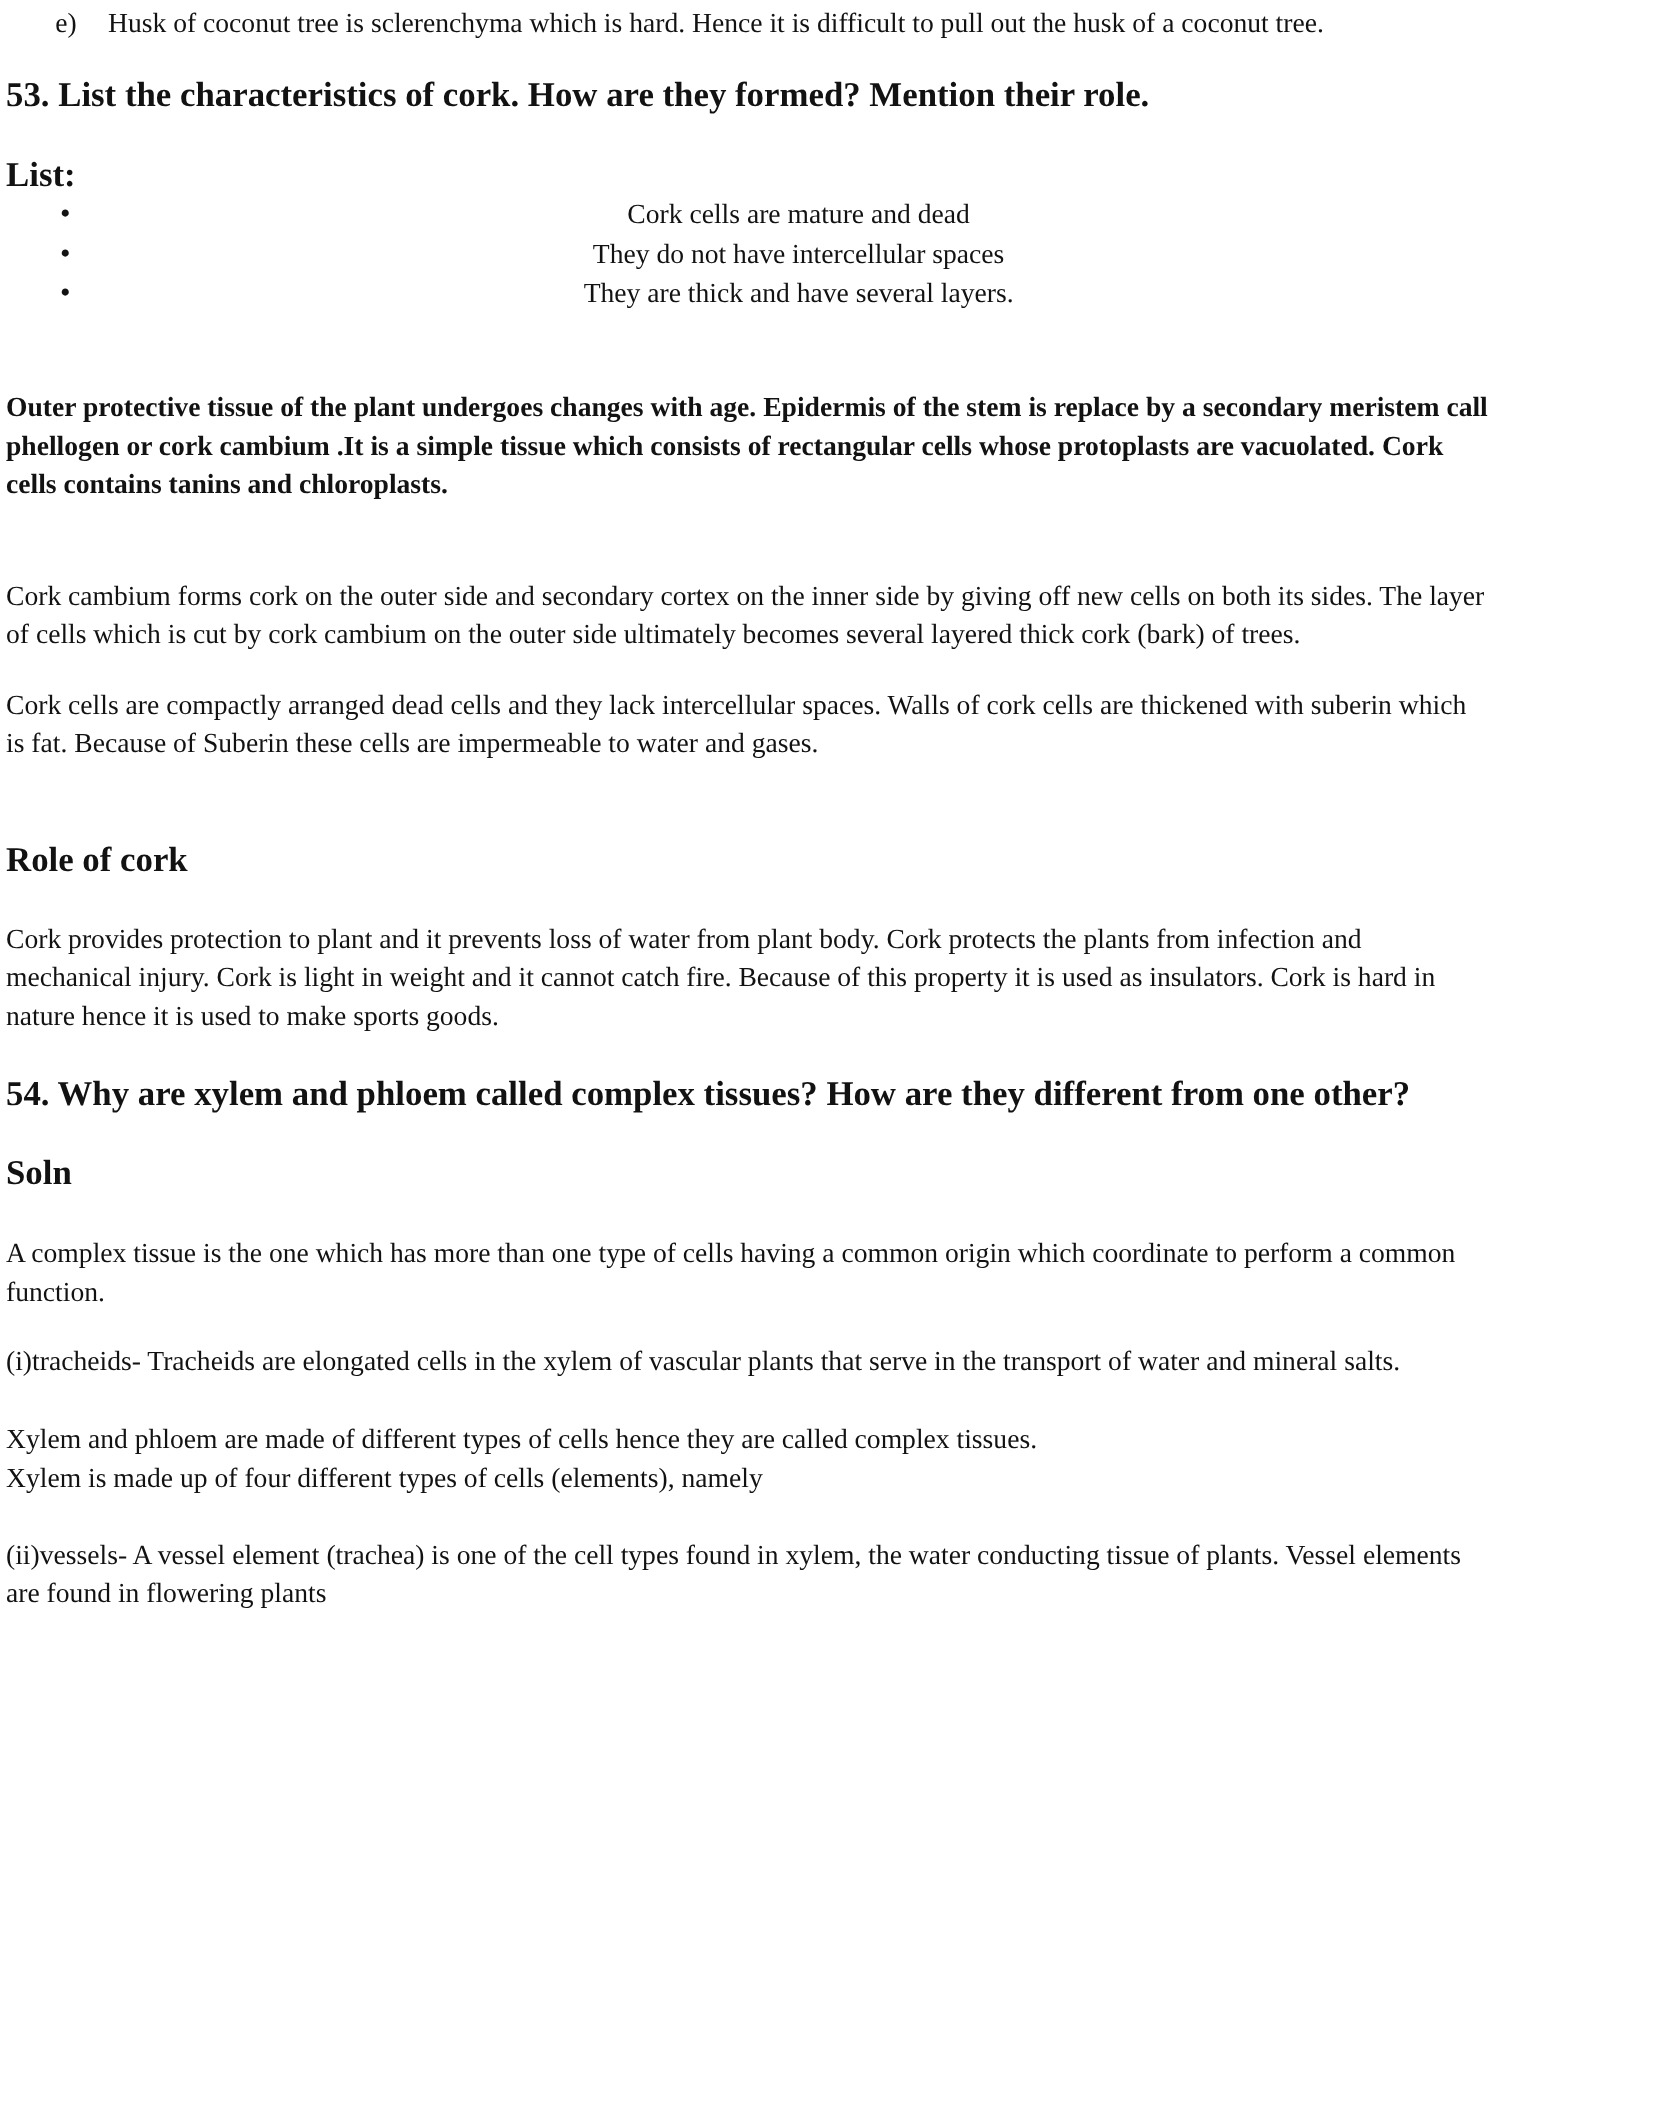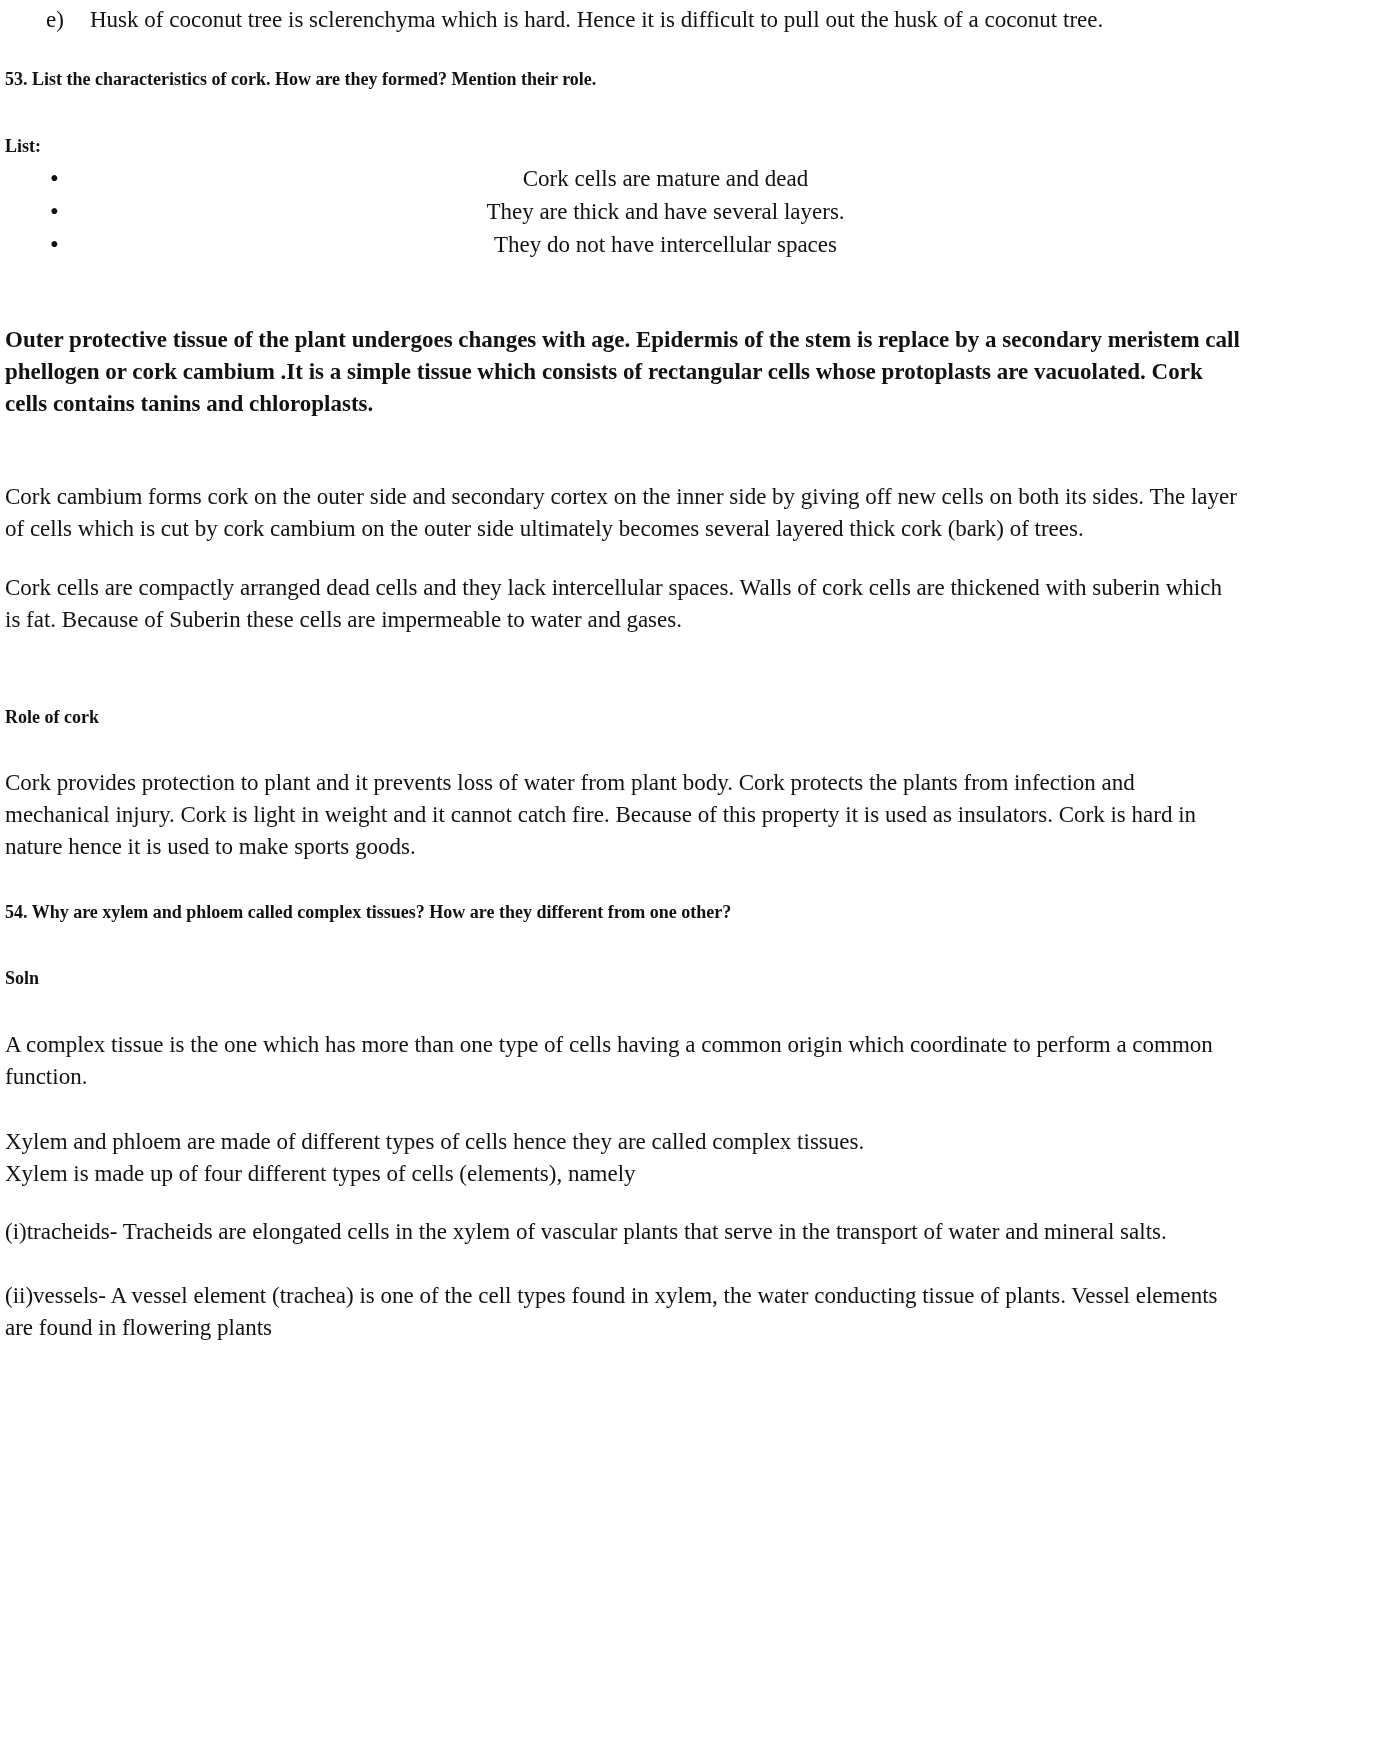--- a/index.html
+++ b/index.html
@@ -21,21 +21,21 @@
     font-size: 23px;
     line-height: 32px;
   }
   .para {
     margin: 0;
     white-space: pre-line;
   }
   .heading {
     margin: 0;
     font-weight: bold;
-    font-size: 18px;
+    font-size: 29px;
     line-height: 32px;
   }
   .lettered {
     position: relative;
     padding-left: 85px;
   }
   .lettered .marker {
     position: absolute;
     left: 41px;
     top: 0;
@@ -78,41 +78,41 @@
     <span class="marker">e)</span>
     <span>Husk of coconut tree is sclerenchyma which is hard. Hence it is difficult to pull out the husk of a coconut tree.</span>
   </div>
 
   <p class="heading mt-27">53. List the characteristics of cork. How are they formed? Mention their role.</p>
 
   <p class="heading mt-35">List:</p>
 
   <ul class="bullets mt-35">
     <li>Cork cells are mature and dead</li>
+    <li>They do not have intercellular spaces</li>
     <li>They are thick and have several layers.</li>
-    <li>They do not have intercellular spaces</li>
   </ul>
 
   <p class="para mt-63">Outer protective tissue of the plant undergoes changes with age. Epidermis of the stem is replace by a secondary meristem call phellogen or cork cambium .It is a simple tissue which consists of rectangular cells whose protoplasts are vacuolated. Cork cells contains tanins and chloroplasts.</p>
 
   <p class="para mt-61">Cork cambium forms cork on the outer side and secondary cortex on the inner side by giving off new cells on both its sides. The layer of cells which is cut by cork cambium on the outer side ultimately becomes several layered thick cork (bark) of trees.</p>
 
   <p class="para mt-27">Cork cells are compactly arranged dead cells and they lack intercellular spaces. Walls of cork cells are thickened with suberin which is fat. Because of Suberin these cells are impermeable to water and gases.</p>
 
   <p class="heading mt-65">Role of cork</p>
 
   <p class="para mt-34">Cork provides protection to plant and it prevents loss of water from plant body. Cork protects the plants from infection and mechanical injury. Cork is light in weight and it cannot catch fire. Because of this property it is used as insulators. Cork is hard in nature hence it is used to make sports goods.</p>
 
   <p class="heading mt-33">54. Why are xylem and phloem called complex tissues? How are they different from one other?</p>
 
   <p class="heading mt-34">Soln</p>
 
   <p class="para mt-35">A complex tissue is the one which has more than one type of cells having a common origin which coordinate to perform a common function.</p>
 
+  <p class="para mt-26">(i)tracheids- Tracheids are elongated cells in the xylem of vascular plants that serve in the transport of water and mineral salts.</p>
+
   <p class="para mt-33">Xylem and phloem are made of different types of cells hence they are called complex tissues.
 Xylem is made up of four different types of cells (elements), namely</p>
-
-  <p class="para mt-26">(i)tracheids- Tracheids are elongated cells in the xylem of vascular plants that serve in the transport of water and mineral salts.</p>
 
   <p class="para mt-32">(ii)vessels- A vessel element (trachea) is one of the cell types found in xylem, the water conducting tissue of plants. Vessel elements are found in flowering plants</p>
 
 
 </div>
 
 </body></html>

